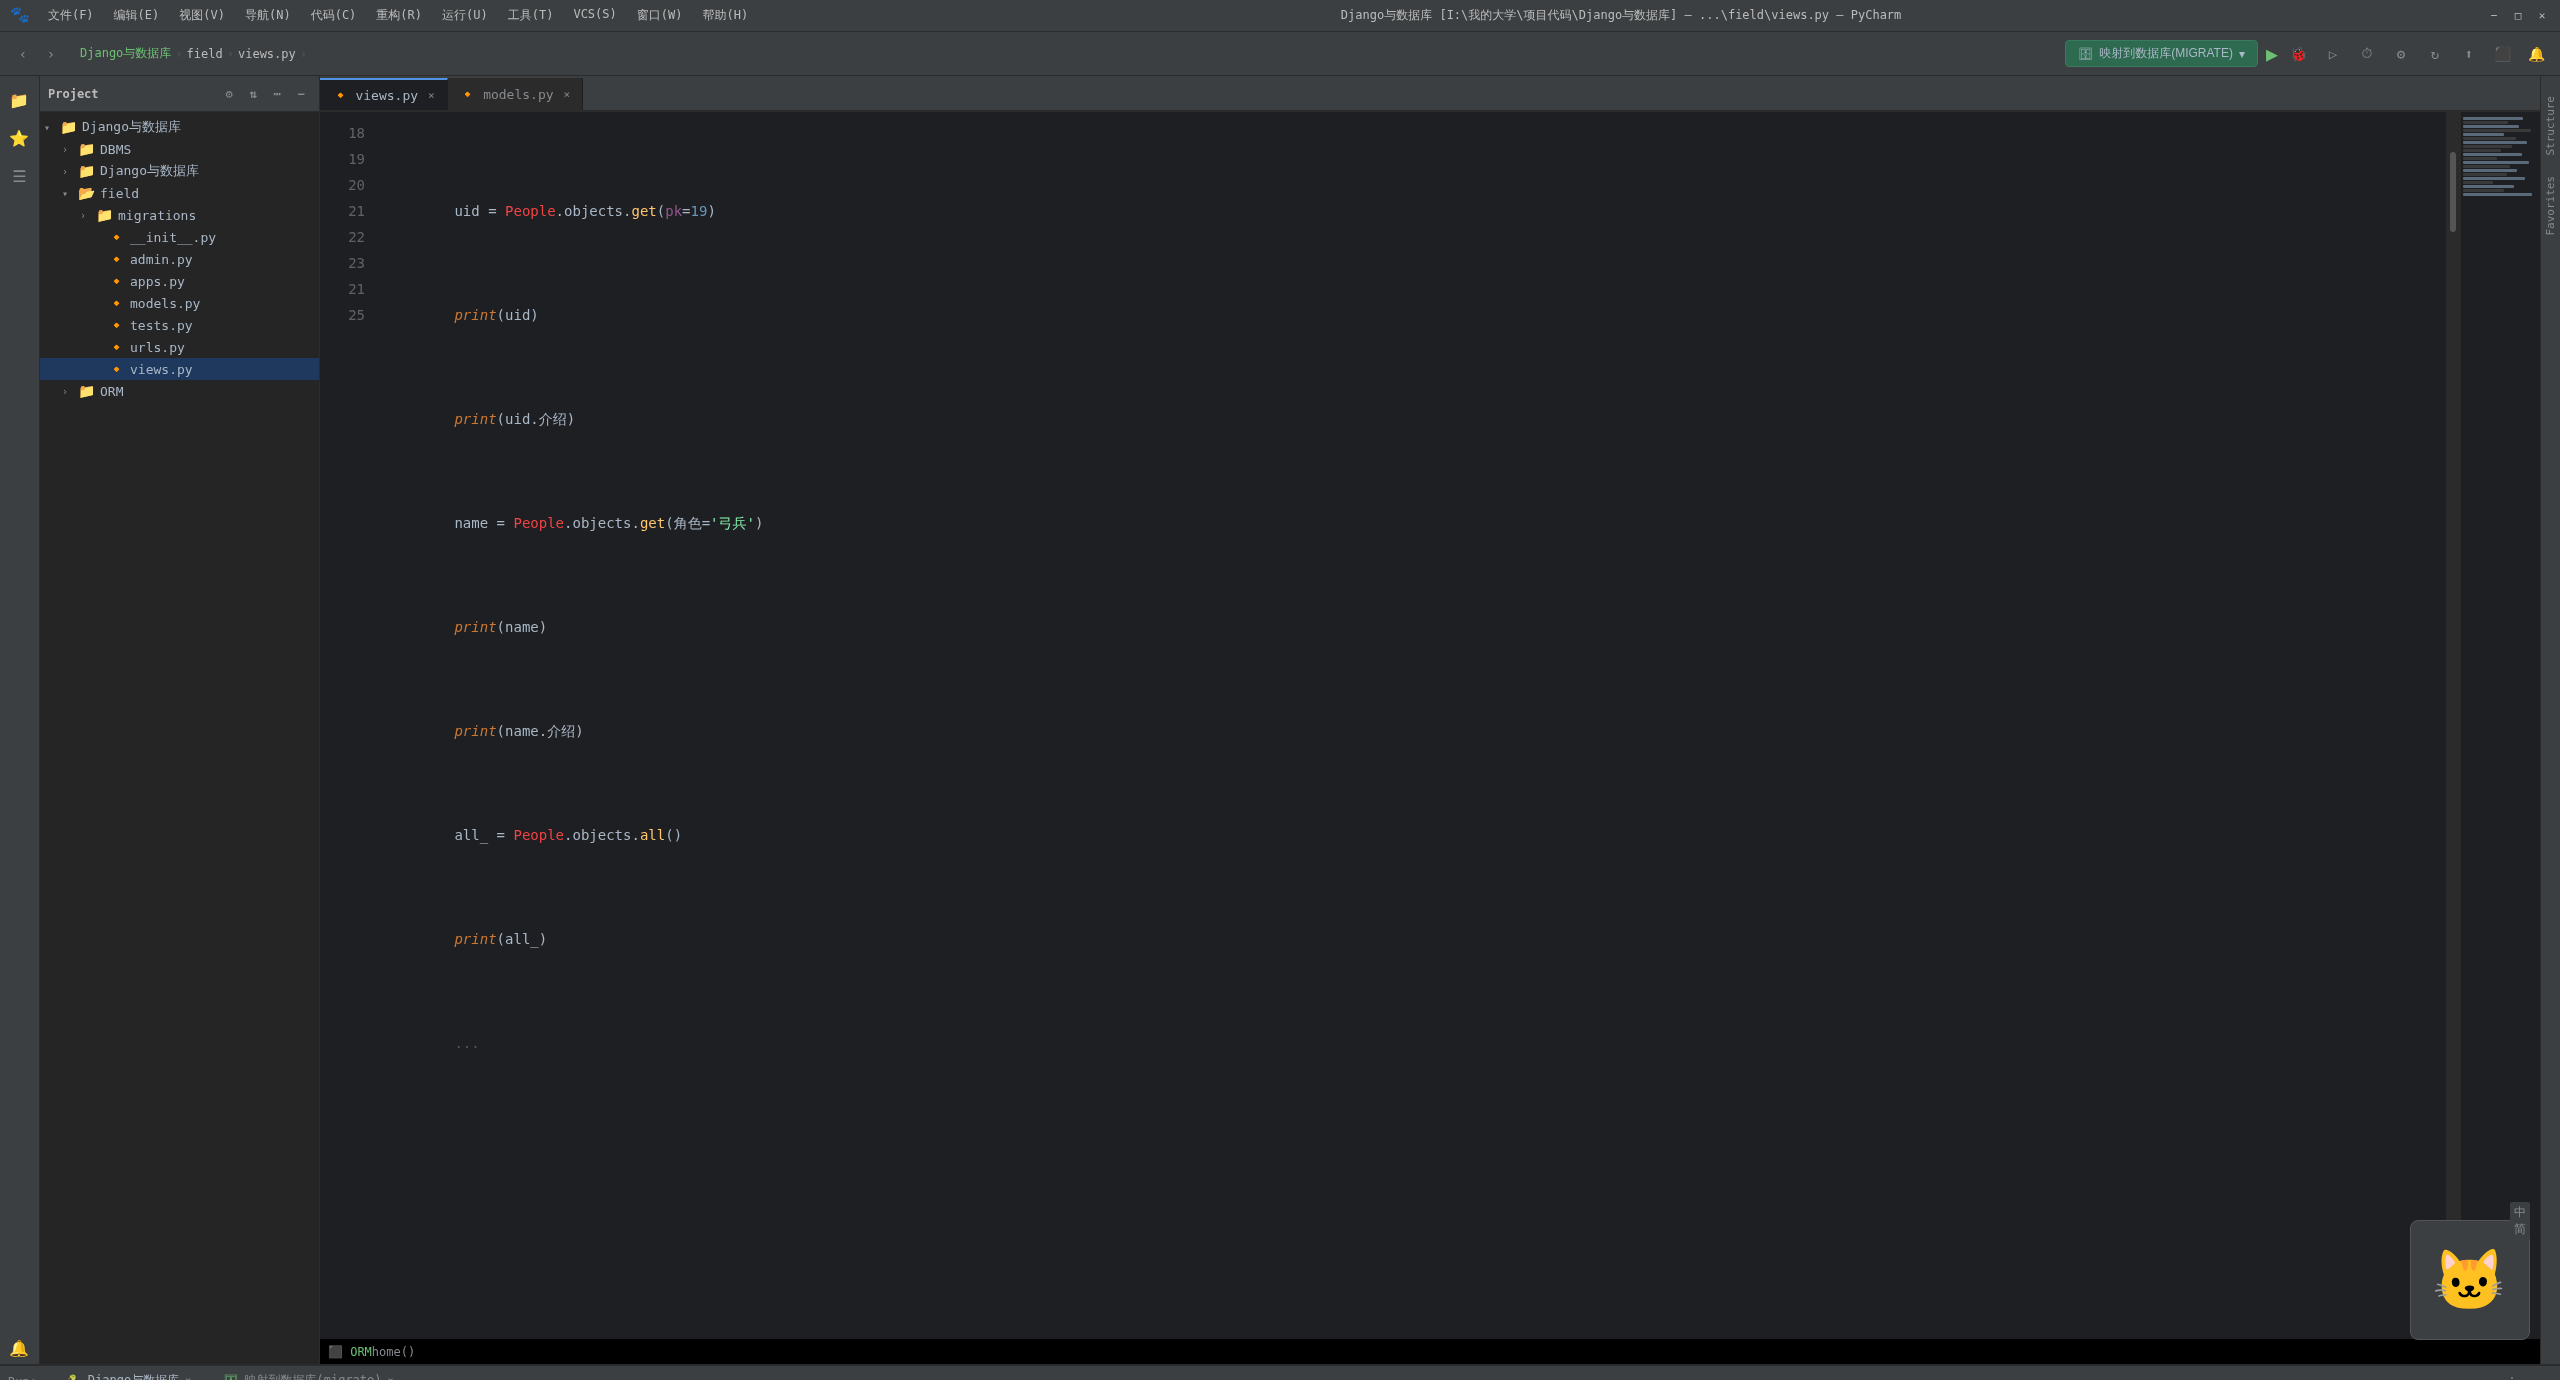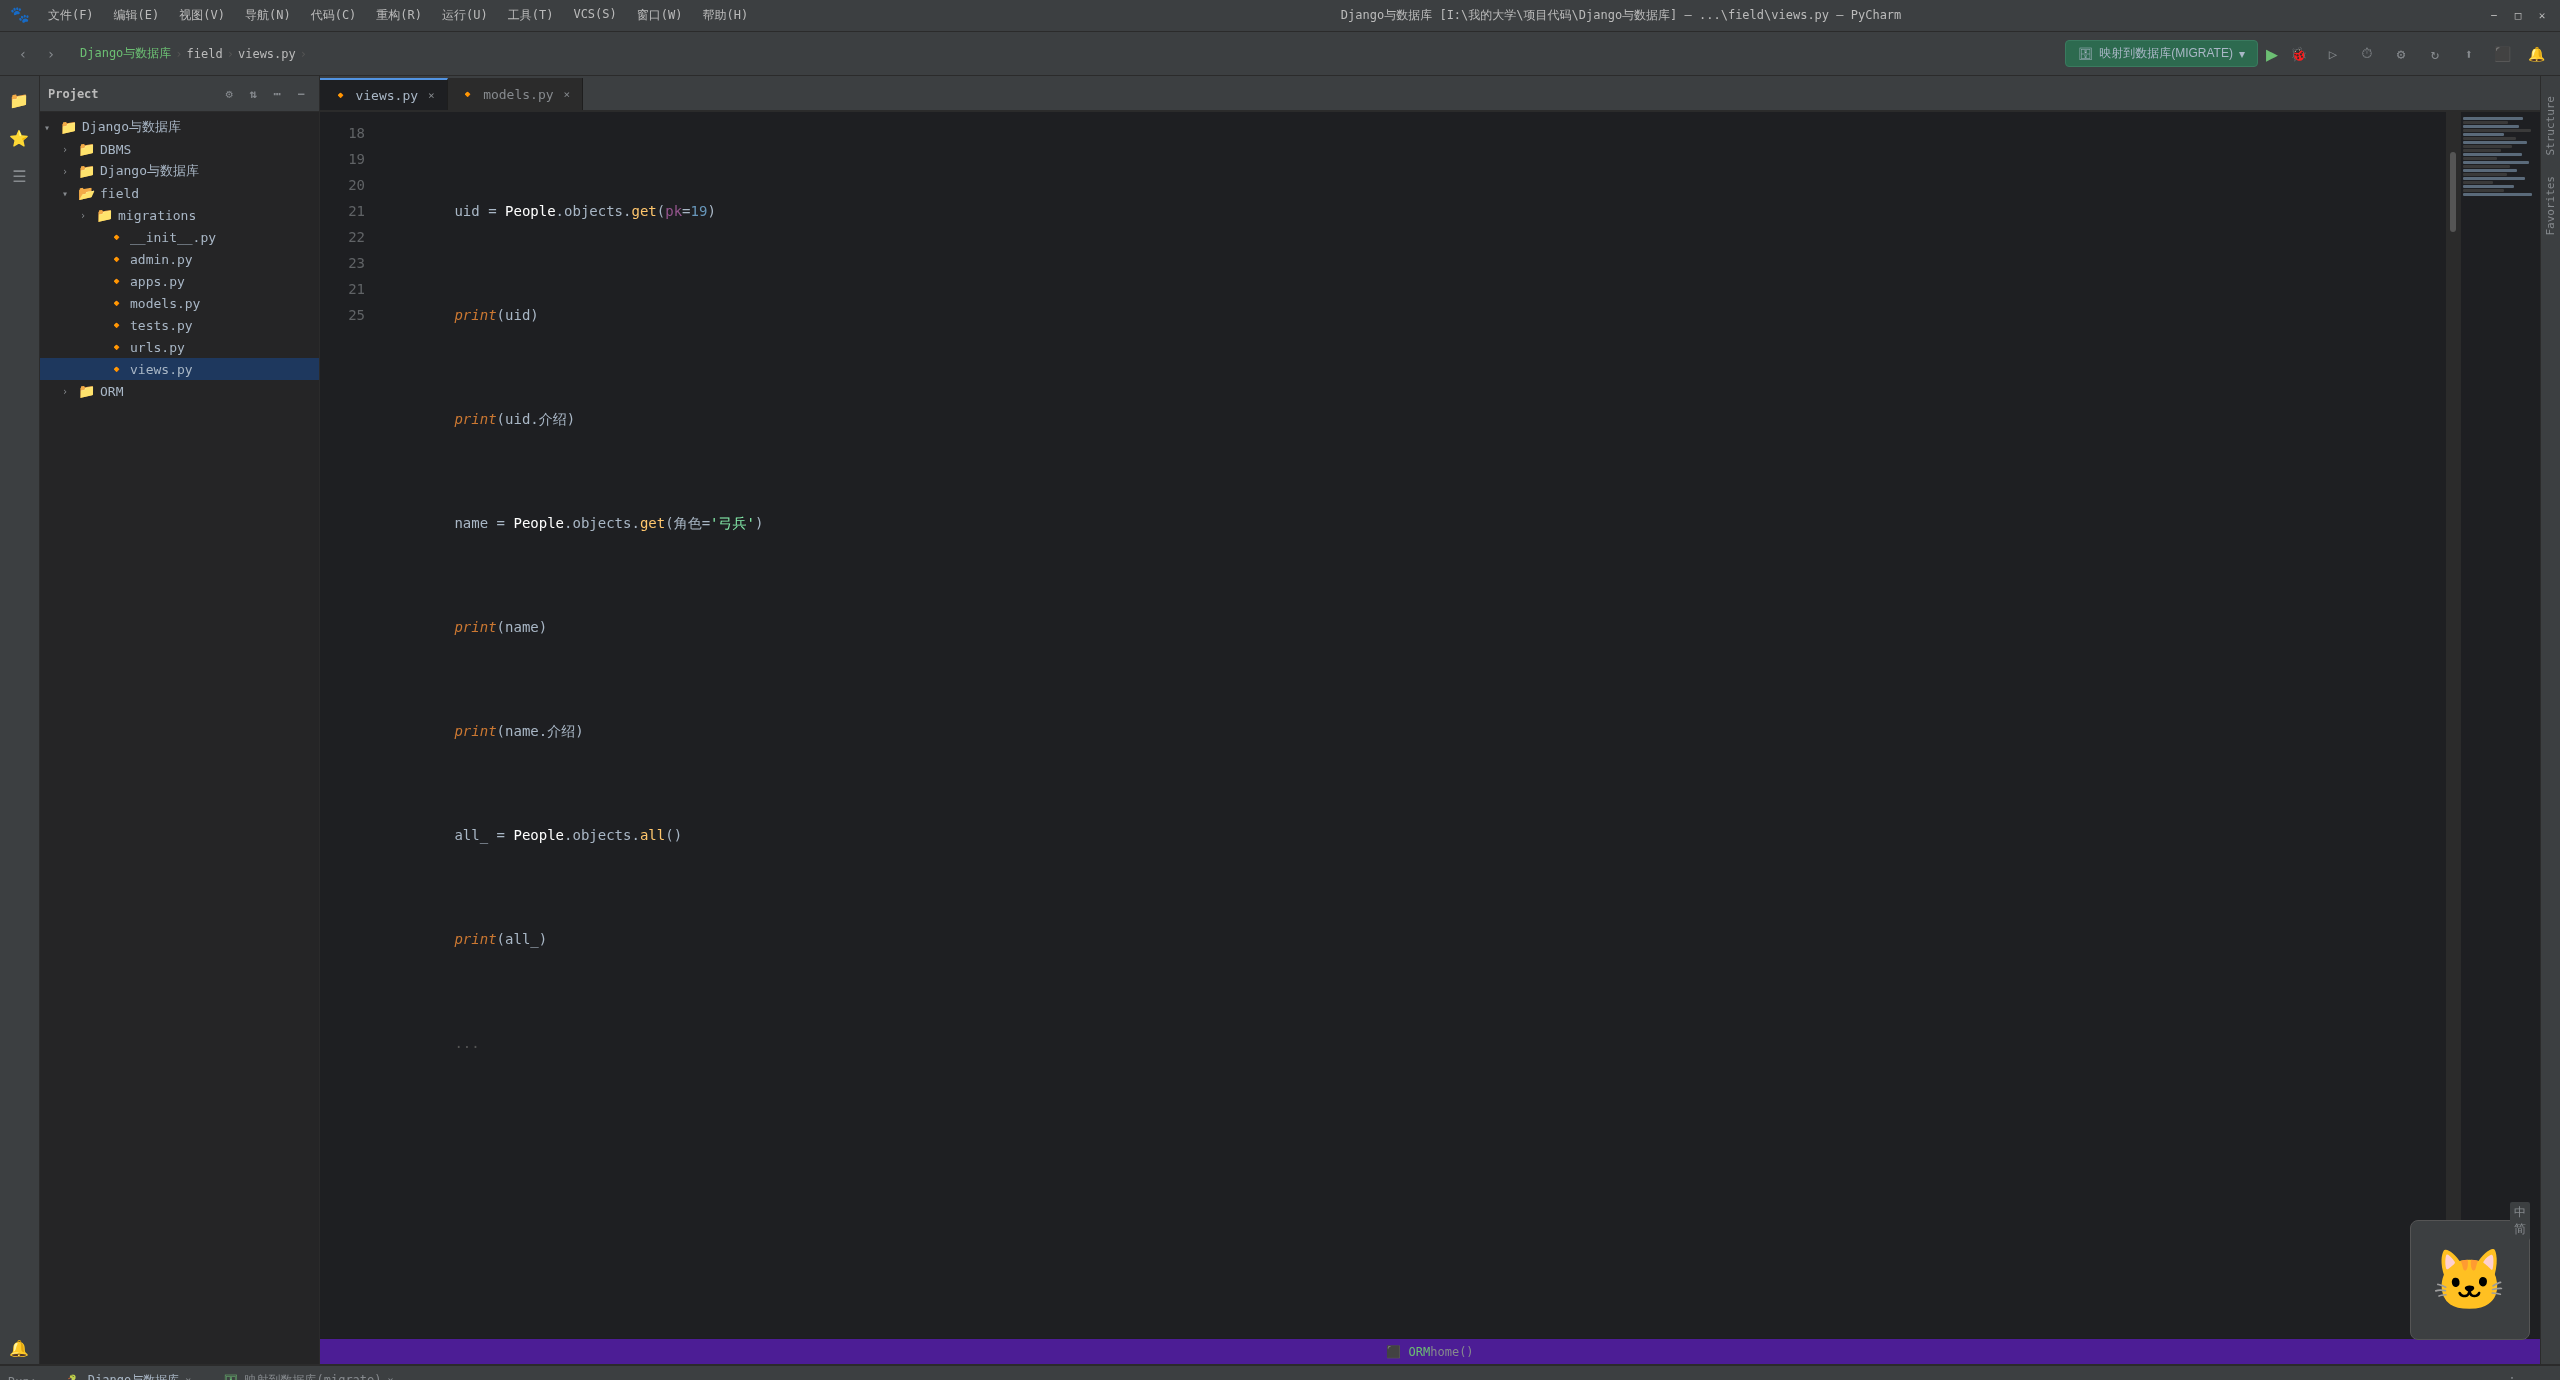--- a/index.html
+++ b/index.html
@@ -246,21 +246,21 @@
       display: block;
       height: 26px;
     }
     
     .kw { color: #cc7832; font-style: italic; }
     .str { color: #86efac; }
     .num { color: #6897bb; }
     .var { color: #a9b7c6; }
     .method { color: #ffc66d; }
     .param { color: #94558d; }
-    .cn { color: #ffffff; }
+    .cn { color: #ef4444; }
     .zh { color: #a9b7c6; margin-top: 36px; }
 
     
     #scrollbar-track {
       width: 14px;
       background: #2b2b2b;
       position: relative;
     }
     #scrollbar-thumb {
       width: 6px;
@@ -668,21 +668,21 @@
           <div class="mm-line" style="width:58%;"></div>
           <div class="mm-line bright" style="width:82%;"></div>
           <div class="mm-line" style="width:40%;"></div>
           <div class="mm-line bright" style="width:68%;"></div>
           <div class="mm-line" style="width:55%;"></div>
           <div class="mm-line bright" style="width:92%;"></div>
         </div>
       </div>
     </div>
 
-    <div style="height:26px; background:#4c1d95; display:flex; align-items:center; padding:0 8px; font-size:12px; color:#868a8e; border-top:1px solid #1e1e1e;justify-content:center;">
+    <div style="height:26px; background:#000000; display:flex; align-items:center; padding:0 8px; font-size:12px; color:#868a8e; border-top:1px solid #1e1e1e;">
       <span style="color:#6cbf73;">⬛ ORM</span>
       <span style="">home()</span>
     </div>
   </div>
 
   <div id="right-icons">
     <span class="right-icon-label">Structure</span>
     <span class="right-icon-label">Favorites</span>
   </div>
 </div>

